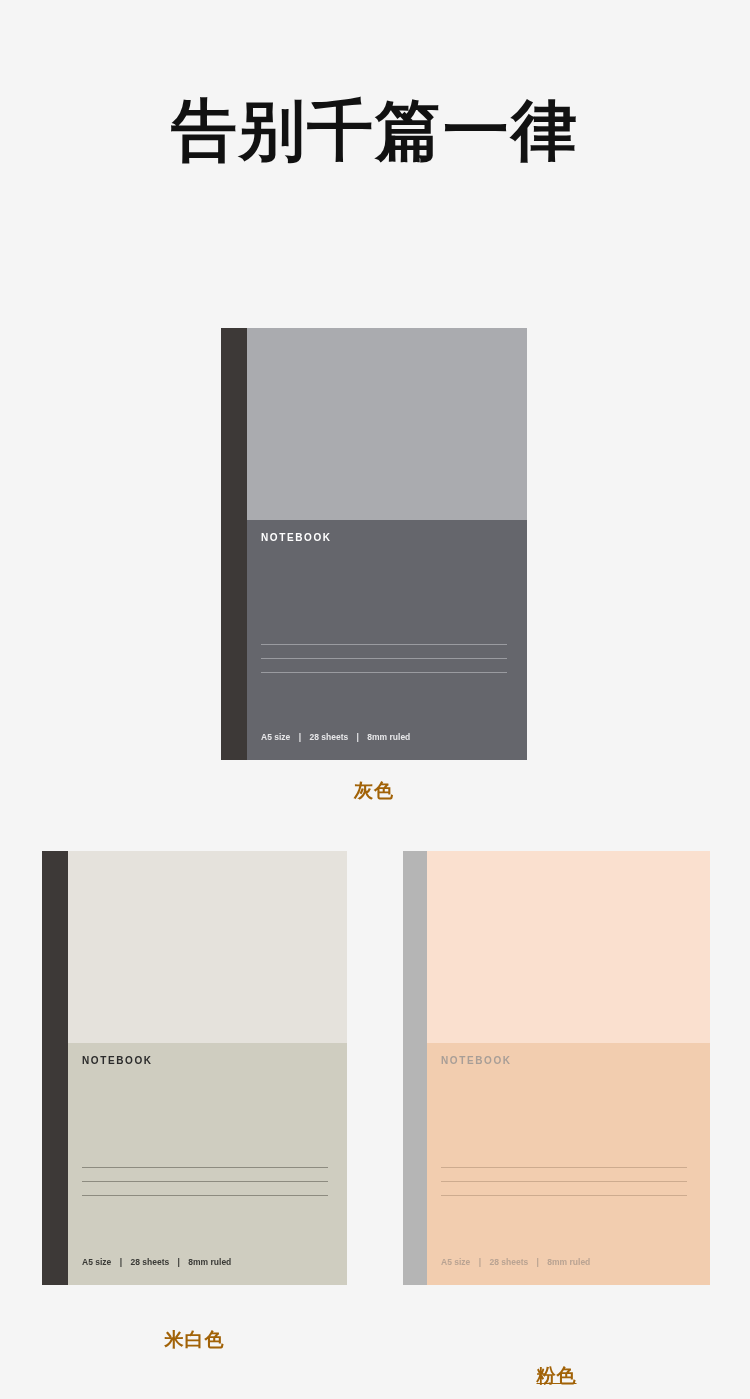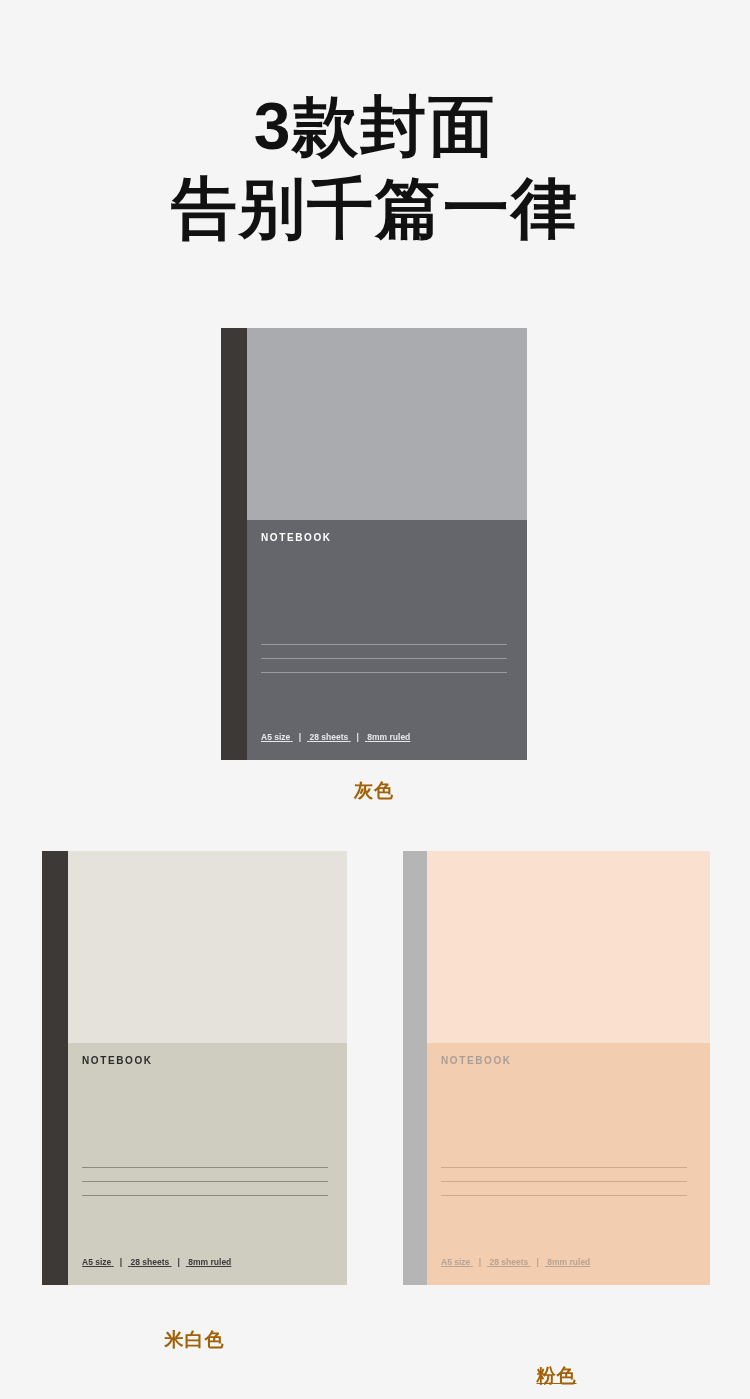--- a/index.html
+++ b/index.html
@@ -69,21 +69,20 @@
     font-weight:700;
     letter-spacing:1.6px;
   }
   .nb-rules { position:absolute; width:auto; }
   .nb-rule { height:1px; width:100%; }
   .nb-rule + .nb-rule { margin-top:13px; }
   .nb-specs {
     position:absolute;
     font-weight:600;
     white-space:nowrap;
-    text-decoration:underline;
   }
   .nb-specs .sep { padding:0 6px; }
 
   
   #nb-gray {
     left:221px; top:328px;
     width:306px; height:432px;
   }
   #nb-gray .nb-spine { width:26px; background:#3d3937; }
   #nb-gray .nb-top   { height:192px; background:#aaabaf; }
@@ -626,21 +625,20 @@
           <line x1="714.0" x2="714.0" y1="499.0" y2="482.0" stroke="url(#fadeDown2)"></line>
           <line x1="722.0" x2="722.0" y1="497.6" y2="482.0" stroke="url(#fadeDown2)"></line>
           <line x1="730.0" x2="730.0" y1="494.9" y2="482.0" stroke="url(#fadeDown2)"></line>
           <line x1="738.0" x2="738.0" y1="491.0" y2="482.0" stroke="url(#fadeDown2)"></line>
           <line x1="746.0" x2="746.0" y1="486.3" y2="482.0" stroke="url(#fadeDown2)"></line>
         </g>
     </svg>
   </div>
 
   <div class="headline">
-    <span class="line line1">3款封面</span>
     <span class="line line2">告别千篇一律</span>
   </div>
 
   <div class="notebook" id="nb-gray">
     <div class="nb-spine"></div>
     <div class="nb-cover">
       <div class="nb-top"></div>
       <div class="nb-bottom">
         <div class="nb-brand">NOTEBOOK</div>
         <div class="nb-rules">

